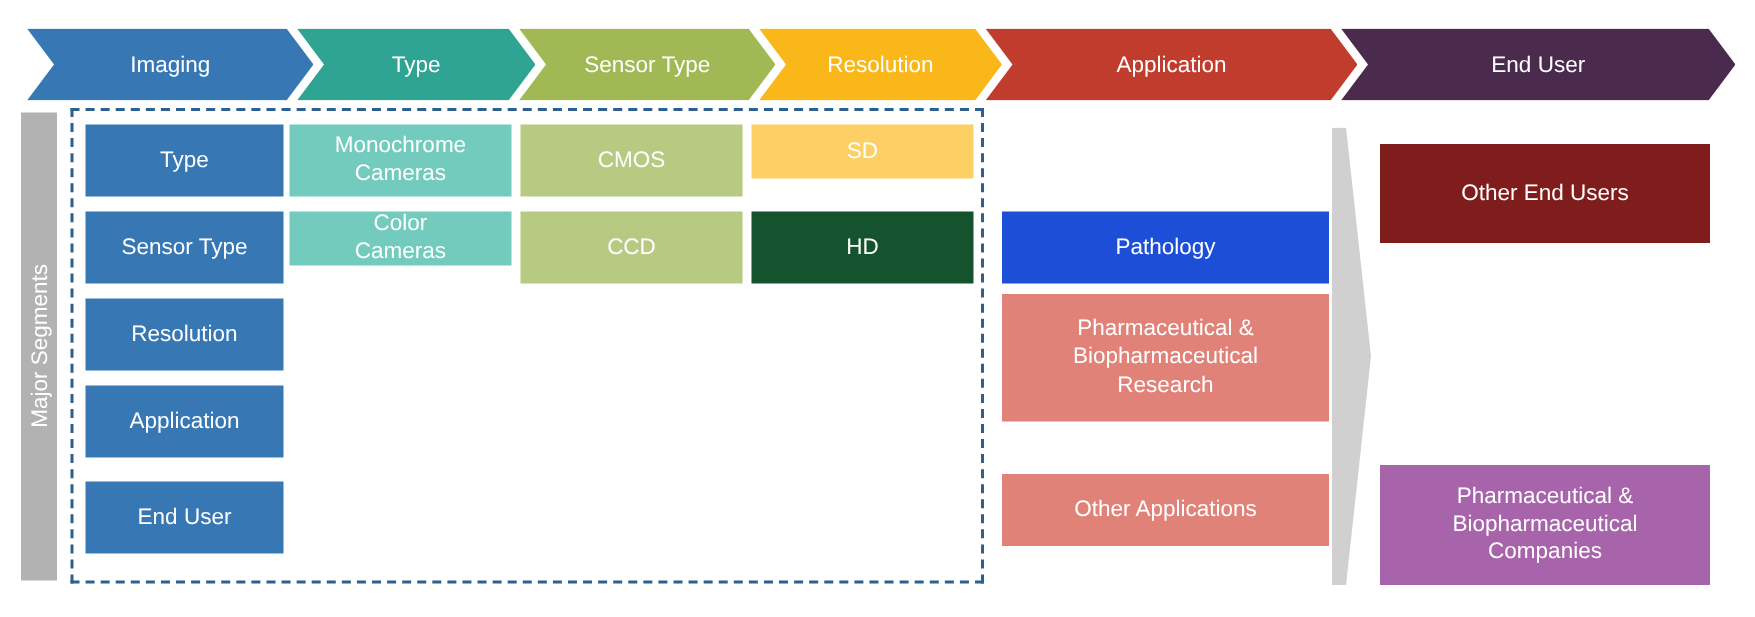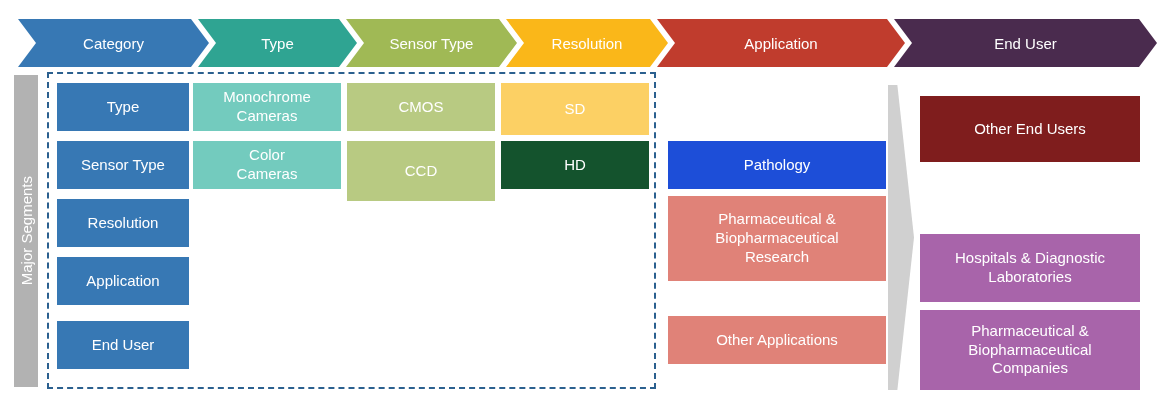--- a/index.html
+++ b/index.html
@@ -78,21 +78,21 @@
     width: 26px; height: 305px;
     clip-path: polygon(0 0, 36% 0, 100% 50%, 36% 100%, 0 100%);
   }
 </style>
 </head>
 <body>
 
 <div class="canvas">
 
   <div class="hseg" style="left: 18px; width: 191px; background: rgb(55, 120, 180);">
-      <span>Category</span>
+      <span>Imaging</span>
     </div>
   <div class="hseg" style="left: 198px; width: 159px; background: rgb(47, 164, 146);">
       <span>Type</span>
     </div>
   <div class="hseg" style="left: 346px; width: 171px; background: rgb(160, 185, 85);">
       <span>Sensor Type</span>
     </div>
   <div class="hseg" style="left: 506px; width: 162px; background: rgb(250, 183, 25);">
       <span>Resolution</span>
     </div>
@@ -110,37 +110,35 @@
   <div class="dashed-outline"></div>
 
   <div class="box col-cat" style="top: 83px; height: 48px; background: rgb(55, 120, 180);">Type</div>
   <div class="box col-cat" style="top: 141px; height: 48px; background: rgb(55, 120, 180);">Sensor Type</div>
   <div class="box col-cat" style="top: 199px; height: 48px; background: rgb(55, 120, 180);">Resolution</div>
   <div class="box col-cat" style="top: 257px; height: 48px; background: rgb(55, 120, 180);">Application</div>
   <div class="box col-cat" style="top: 321px; height: 48px; background: rgb(55, 120, 180);">End User</div>
 
   <div class="box col-type" style="top: 83px; height: 48px; background: rgb(115, 203, 190);">Monochrome
 Cameras</div>
-  <div class="box col-type" style="top: 141px; height: 48px; background: rgb(115, 203, 190);">Color
+  <div class="box col-type" style="top: 141px; height: 36px; background: rgb(115, 203, 190);">Color
 Cameras</div>
 
   <div class="box col-sensor" style="top: 83px; height: 48px; background: rgb(184, 202, 130);">CMOS</div>
-  <div class="box col-sensor" style="top: 141px; height: 60px; background: rgb(184, 202, 130);">CCD</div>
+  <div class="box col-sensor" style="top: 141px; height: 48px; background: rgb(184, 202, 130);">CCD</div>
 
-  <div class="box col-res" style="top: 83px; height: 52px; background: rgb(252, 208, 100);">SD</div>
+  <div class="box col-res" style="top: 83px; height: 36px; background: rgb(252, 208, 100);">SD</div>
   <div class="box col-res" style="top: 141px; height: 48px; background: #14532d;">HD</div>
 
   <div class="box col-app" style="top: 141px; height: 48px; background: #1d4ed8;">Pathology</div>
   <div class="box col-app" style="top: 196px; height: 85px; background: rgb(224, 130, 120);">Pharmaceutical &amp;
 Biopharmaceutical
 Research</div>
   <div class="box col-app" style="top: 290px; height: 48px; background: rgb(224, 130, 120); margin-top: 26px;">Other Applications</div>
 
   <div class="flow-arrow" style="background: rgb(208, 208, 208);"></div>
 
   <div class="box col-end" style="top: 96px; height: 66px; background: #7f1d1d;">Other End Users</div>
-  <div class="box col-end" style="top: 234px; height: 68px; background: rgb(168, 100, 170);">Hospitals &amp; Diagnostic
-Laboratories</div>
   <div class="box col-end" style="top: 310px; height: 80px; background: rgb(168, 100, 170);">Pharmaceutical &amp;
 Biopharmaceutical
 Companies</div>
 
 </div>
 
 </body></html>

